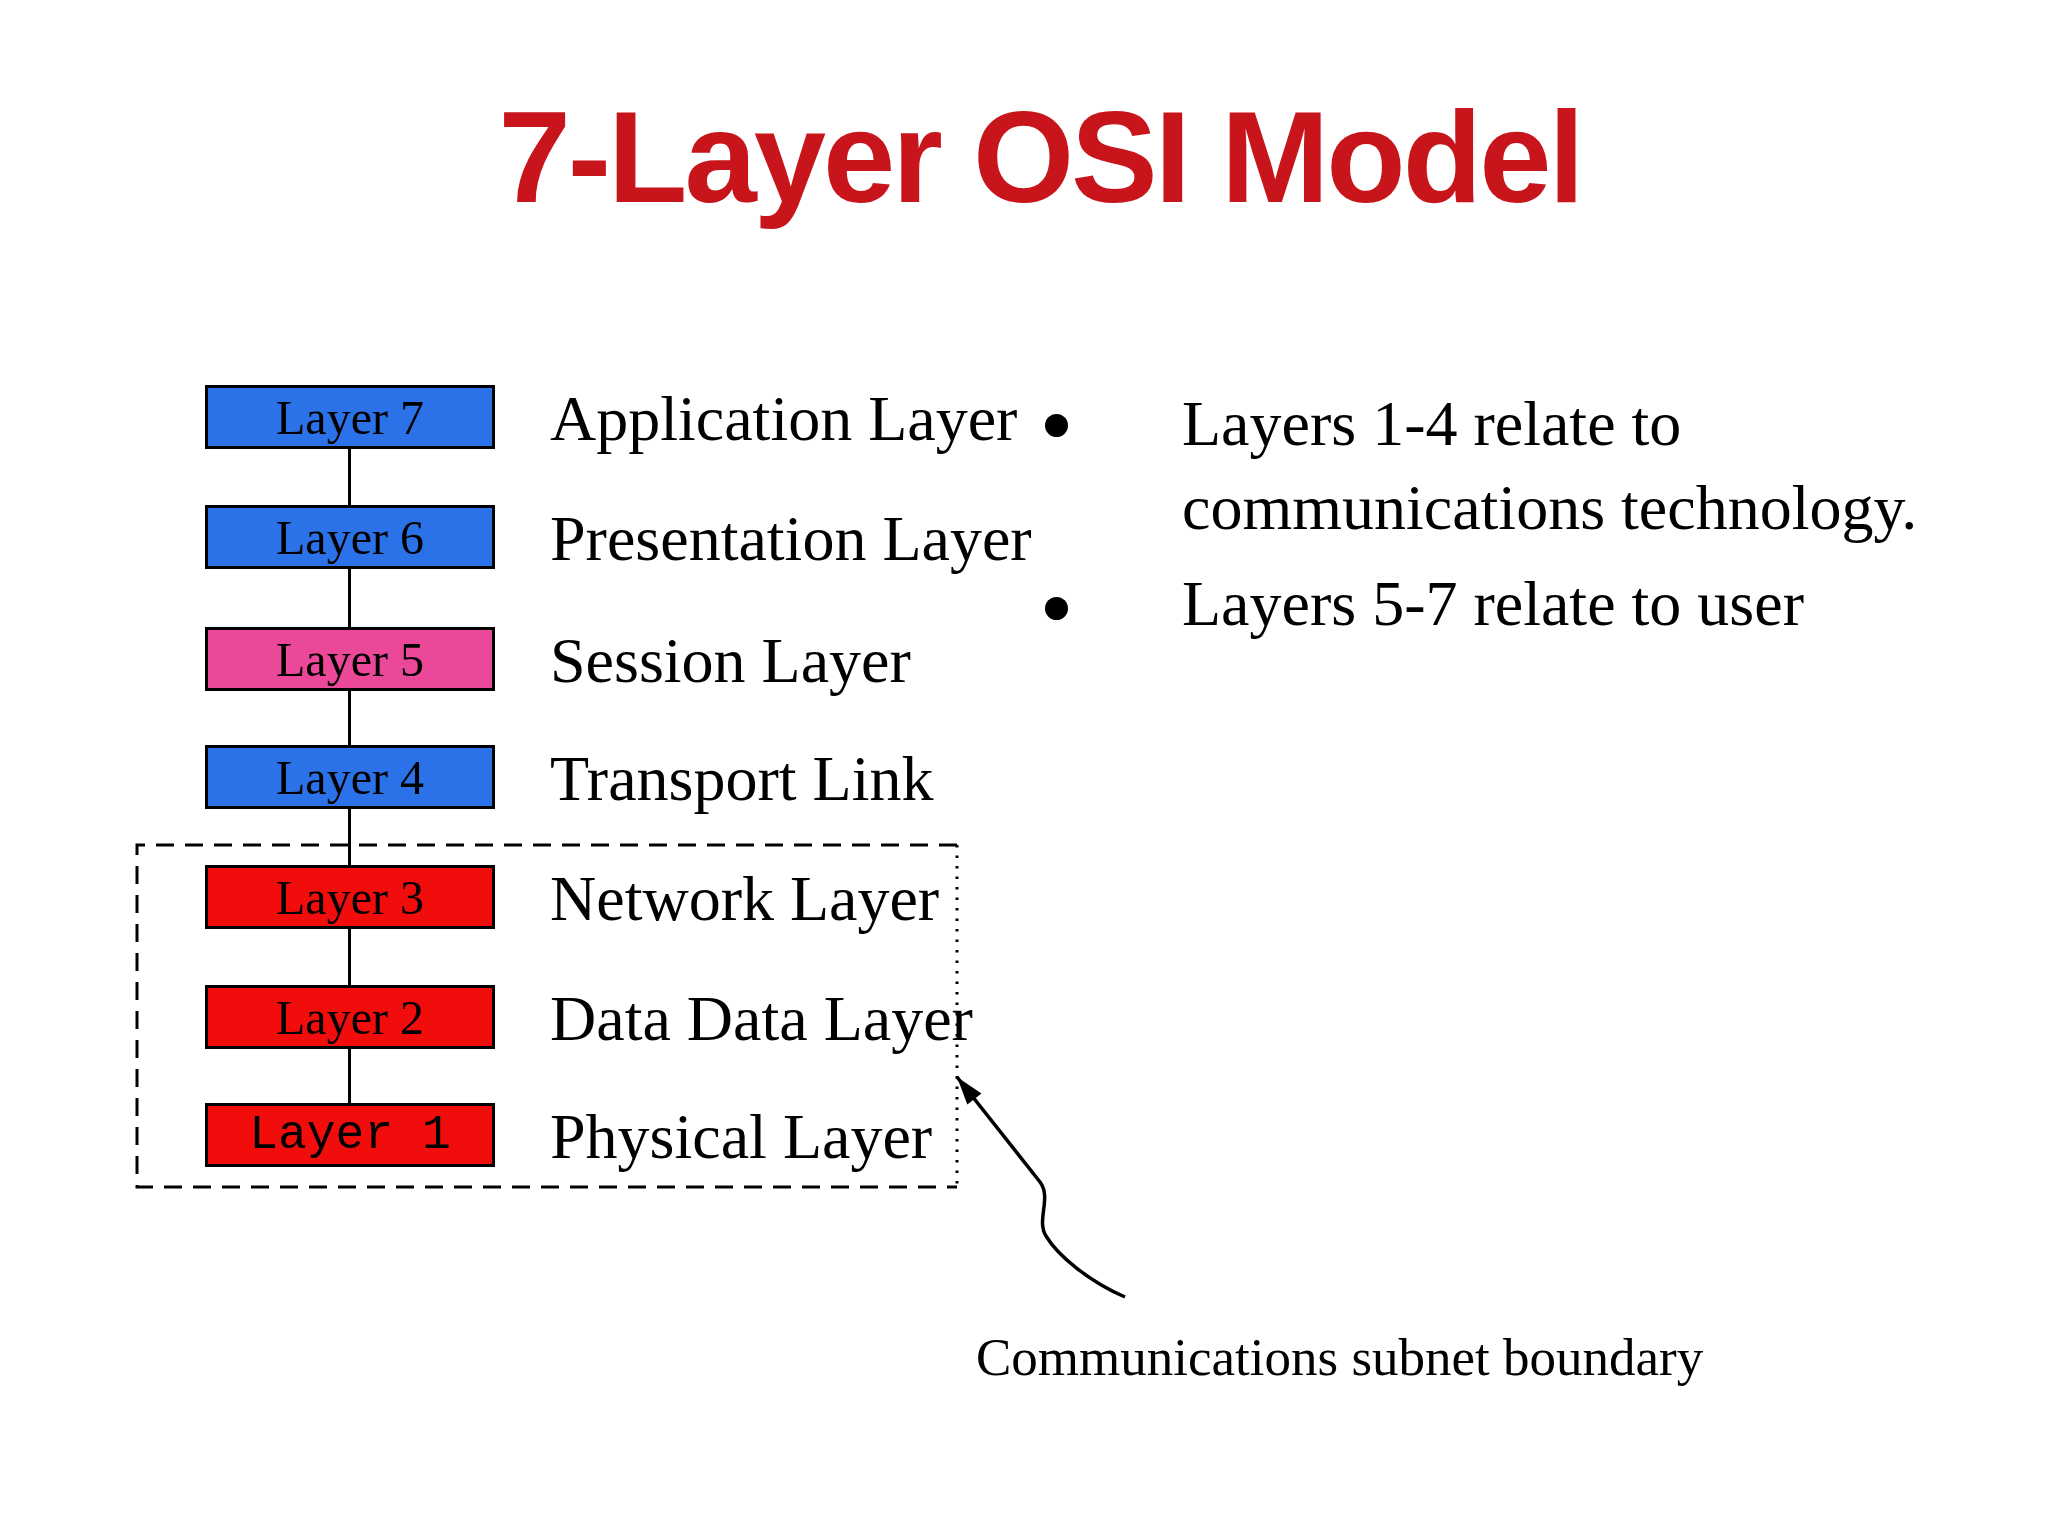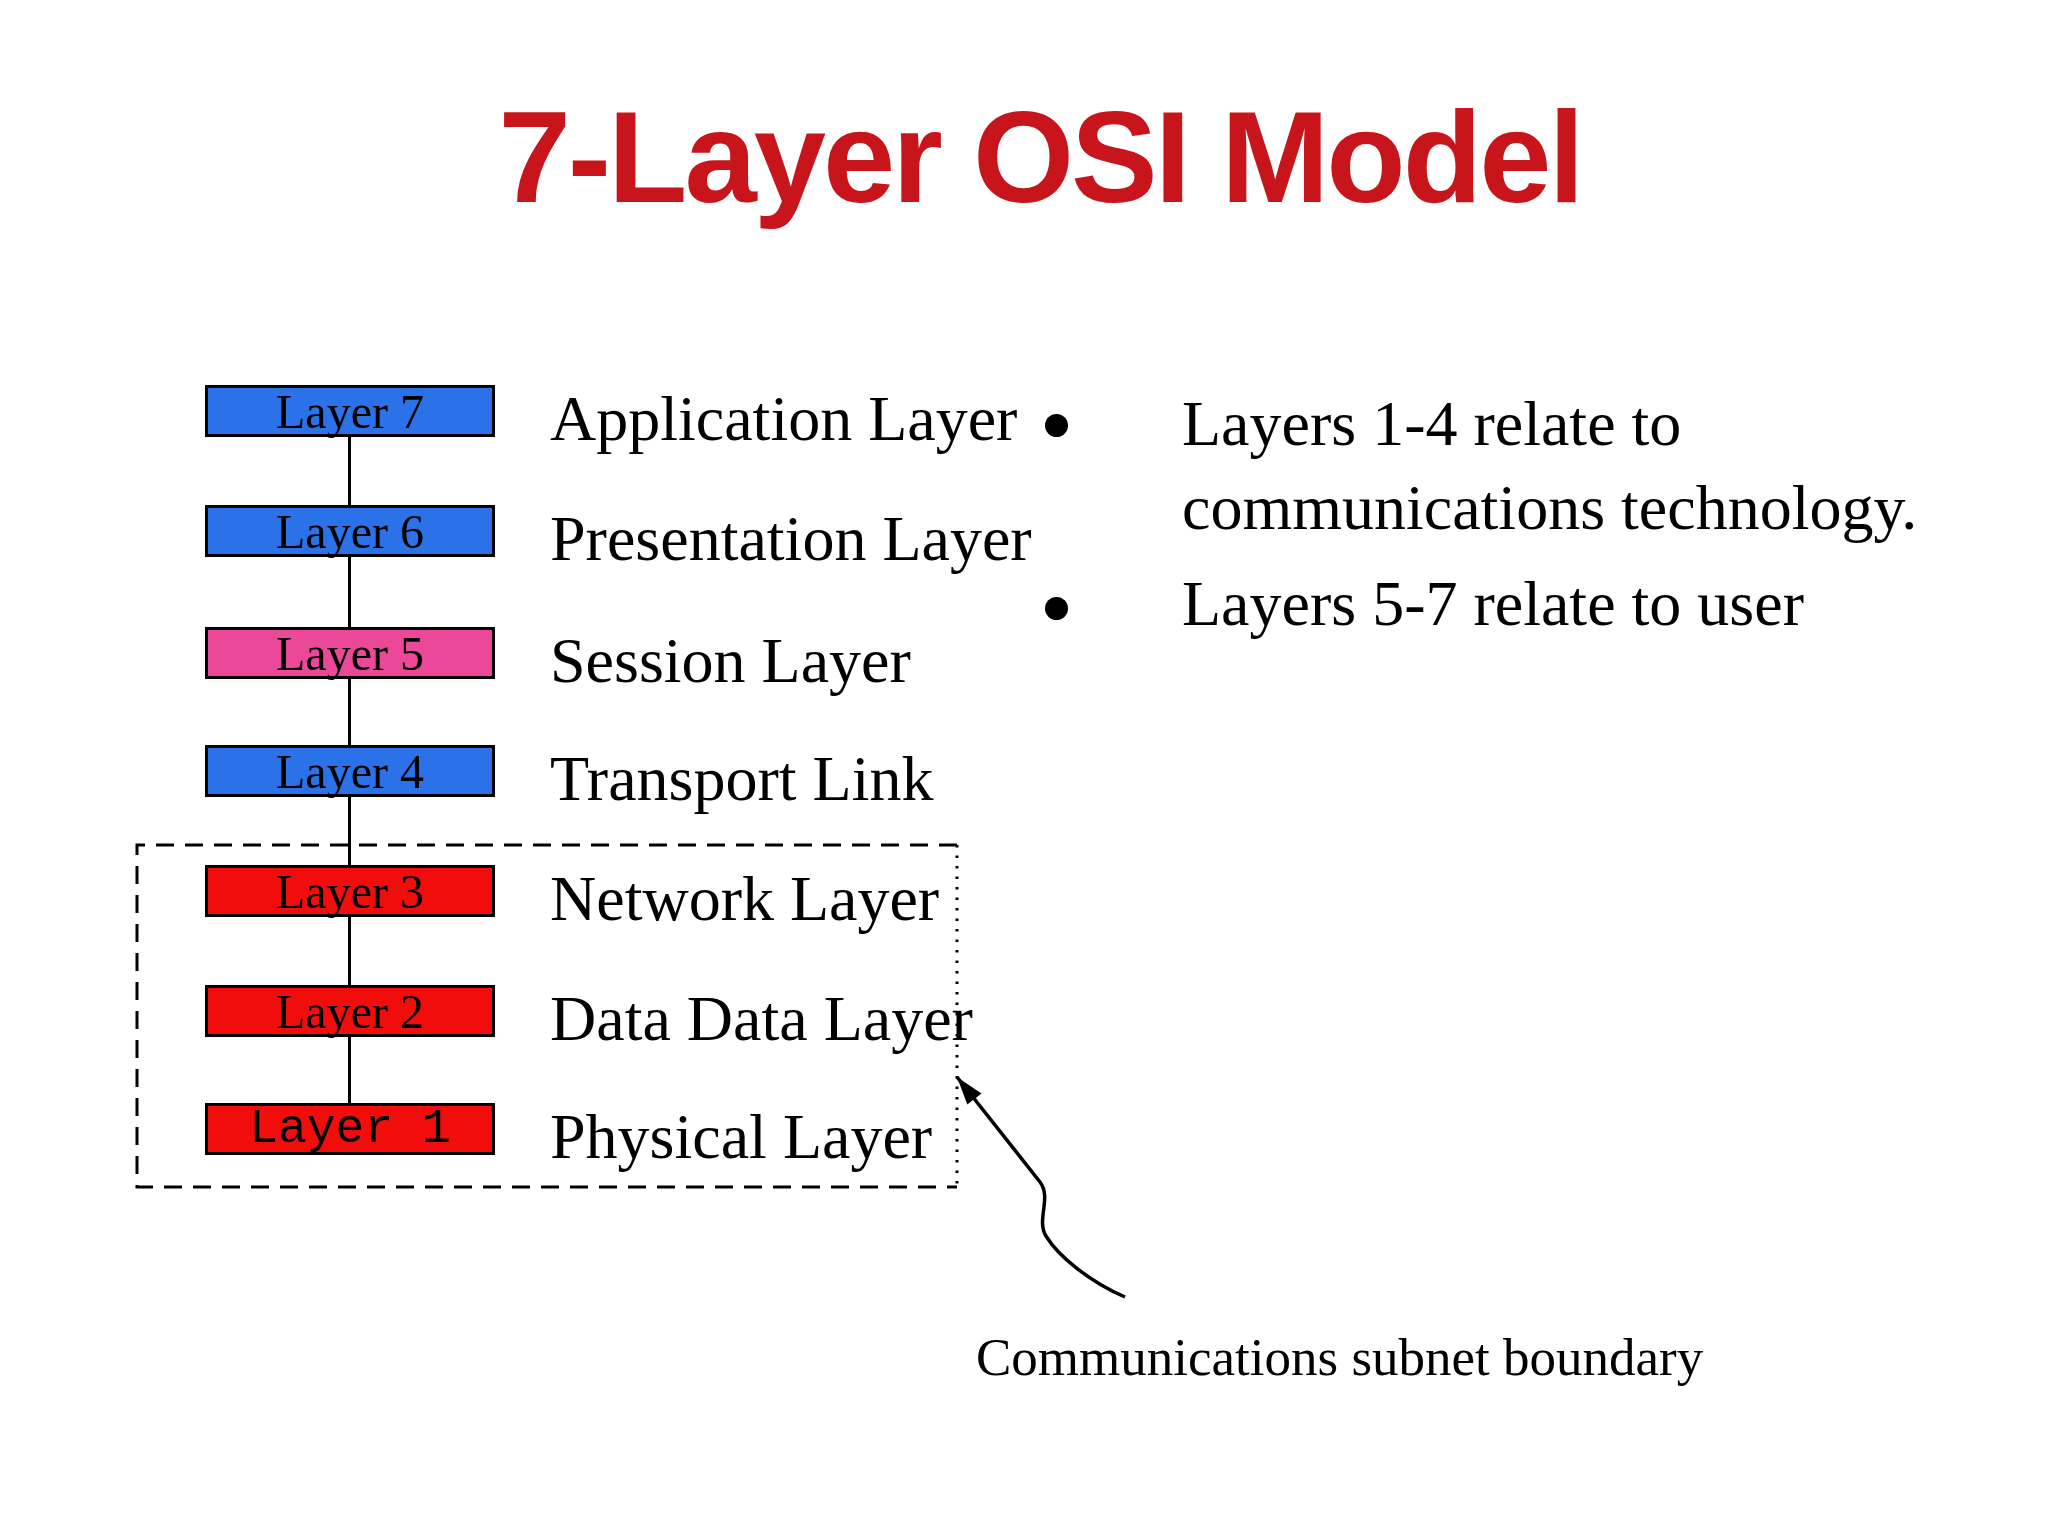--- a/index.html
+++ b/index.html
@@ -21,21 +21,21 @@
     font-weight: bold;
     font-size: 130px;
     line-height: 1;
     letter-spacing: -3px;
     margin: 16px;
   }
 
   
   .layer-box {
     position: absolute;
-    left: 205px; width: 290px; height: 52px;
+    left: 205px; width: 290px; height: 64px;
     box-sizing: border-box;
     border: 3px solid #000;
     display: flex; align-items: center; justify-content: center;
     font-size: 48px;
     z-index: 2;
   }
   .layer-label {
     position: absolute;
     left: 550px; height: 68px; width: 600px;
     display: flex; align-items: center;

